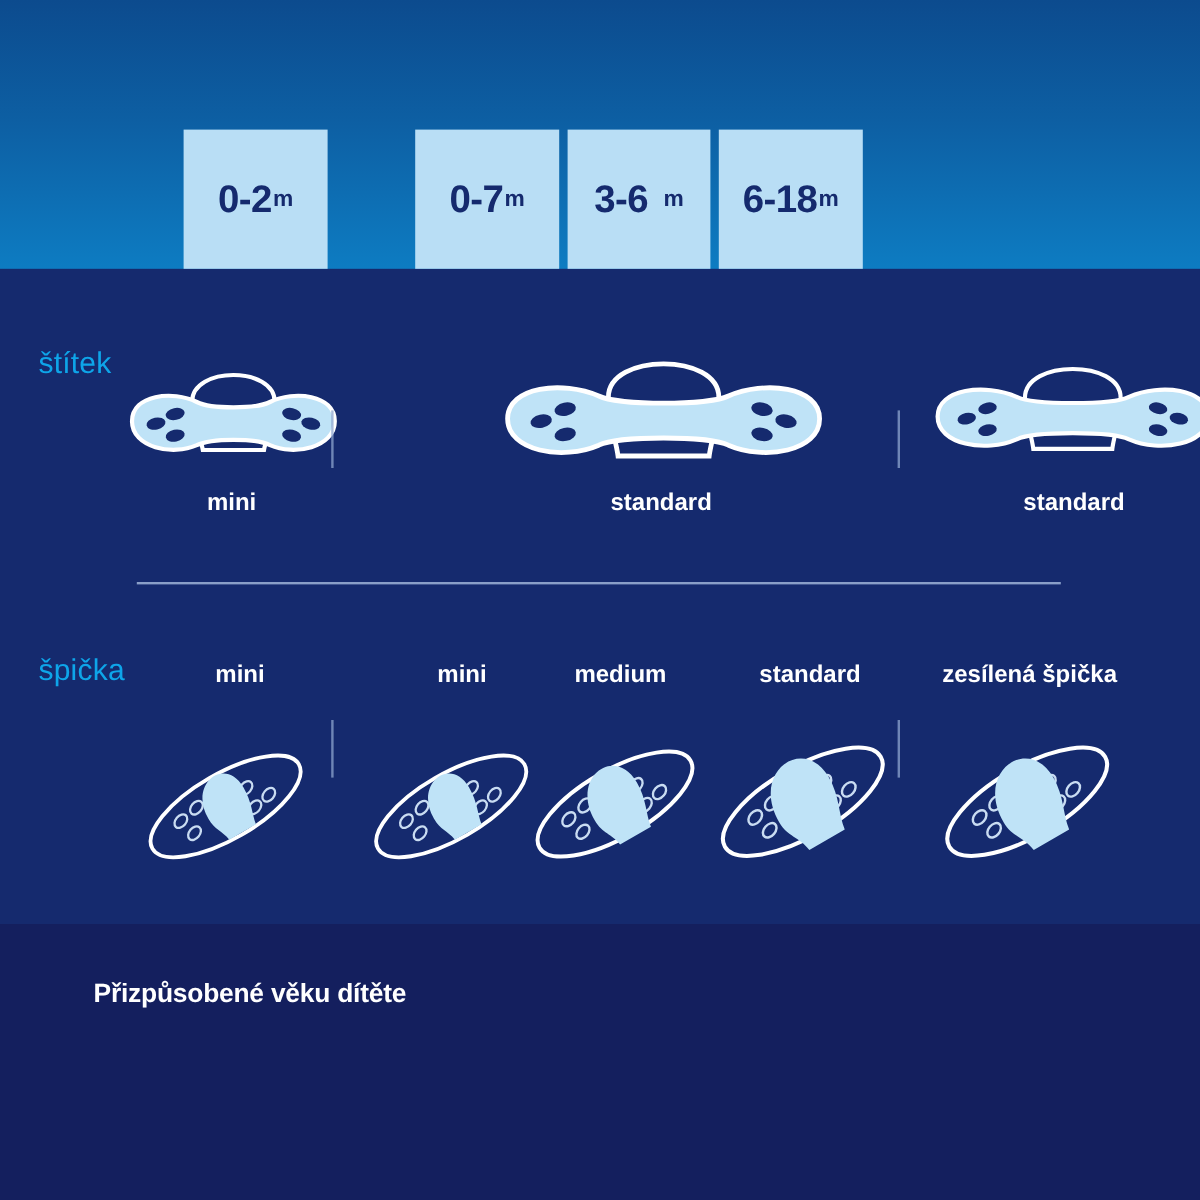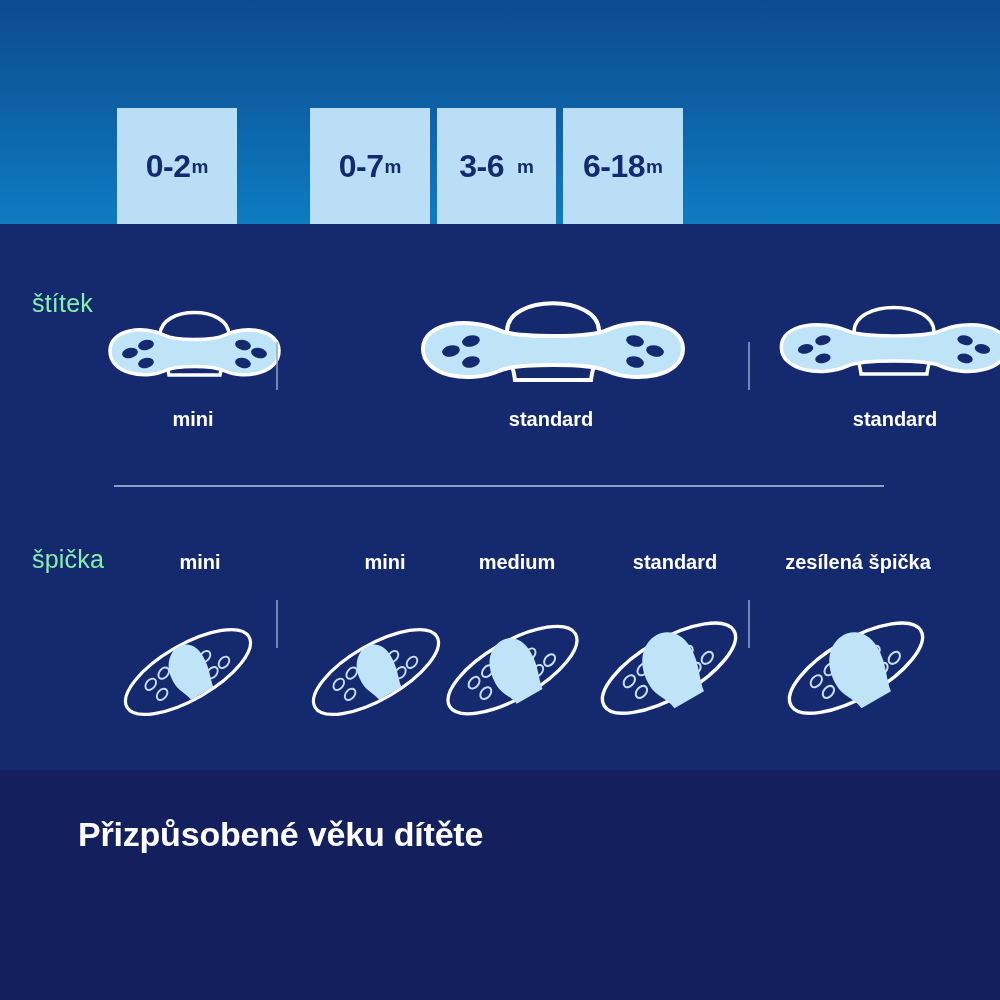--- a/index.html
+++ b/index.html
@@ -29,20 +29,21 @@
   }
 
   .age-badge {
     position: absolute;
     top: 108px;
     height: 116px;
     background: #b9def5;
     display: flex;
     align-items: center;
     justify-content: center;
+    margin-left: 36px;
   }
 
   .age-badge .age-main {
     color: #152a6e;
     font-weight: bold;
     font-size: 32px;
     letter-spacing: -0.5px;
     line-height: 1;
   }
   .age-badge .age-unit {
@@ -57,21 +58,21 @@
   .badge-0 { left: 117px; width: 120px; }
   .badge-1 { left: 310px; width: 120px; }
   .badge-2 { left: 437px; width: 119px; gap: 12px; }
   .badge-3 { left: 563px; width: 120px; }
   .badge-4 { left: 783px; width: 119px; }
 
   
   .row-label {
     position: absolute;
     left: 32px;
-    color: #86efac;
+    color: #0ea5e9;
     font-size: 25px;
     font-weight: normal;
     letter-spacing: 0.2px;
   }
   .label-stitek { top: 289px; }
   .label-spicka { top: 545px; }
 
   
   .h-divider {
     position: absolute;
@@ -127,21 +128,21 @@
     width: 1000px;
     height: 230px;
     background: #141f5e;
   }
 
   .bottom-title {
     position: absolute;
     left: 78px;
     top: 45px;
     color: #ffffff;
-    font-size: 34px;
+    font-size: 22px;
     font-weight: bold;
     letter-spacing: -0.2px;
   }
 
   .bottom-body {
     position: absolute;
     left: 76px;
     top: 98px;
     width: 860px;
     color: #ffffff;

